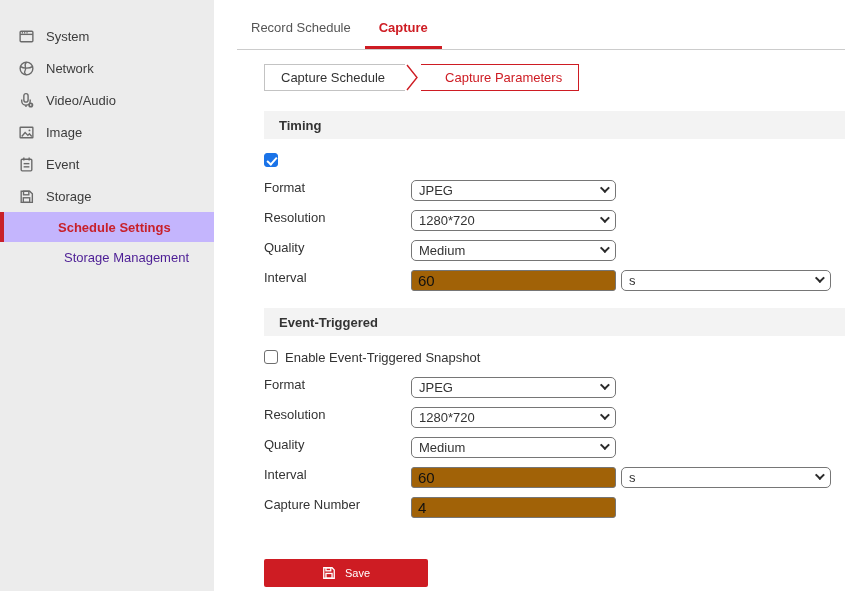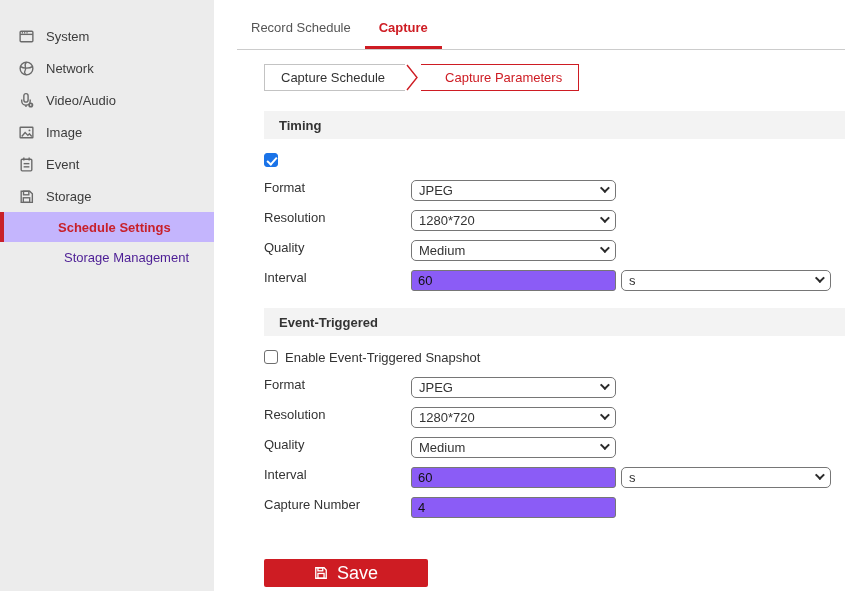--- a/index.html
+++ b/index.html
@@ -49,26 +49,26 @@
 
   
   .row { display:flex; height:21px; margin-bottom:9px; }
   .flabel { width:147px; flex:0 0 147px; color:#333; }
   .selectbox { width:205px; height:21px; border:1px solid #767676; border-radius:5px; background:#fff;
     display:flex; align-items:center; justify-content:space-between; padding:0 8px 0 7px; cursor:pointer; }
   .selectbox.unit { width:210px; margin-left:5px; }
   .chev { width:7px; height:7px; border-right:2px solid #2b2b2b; border-bottom:2px solid #2b2b2b;
     transform:rotate(45deg) translateY(-2px); margin-top:-2px; }
   .tinput { width:205px; height:21px; border:1px solid #767676; border-radius:3px; padding:8px 6px;
-    font-family:"Liberation Sans", sans-serif; font-size:13px; color:#111; background:#8b5cf6; }
+    font-family:"Liberation Sans", sans-serif; font-size:15px; color:#111; background:#a16207; }
 
   
   .save-btn { margin-top:41px; width:164px; height:28px; background:#ce1c23; color:#fff; border:none;
     border-radius:2px; display:flex; align-items:center; justify-content:center; gap:9px;
-    font-size:18px; cursor:pointer; font-family:"Liberation Sans", sans-serif; }
+    font-size:11px; cursor:pointer; font-family:"Liberation Sans", sans-serif; }
 </style>
 </head>
 <body>
 
 <div class="app">
 
   <div class="sidebar">
 
     <div class="side-item">
       <span class="sicon">

